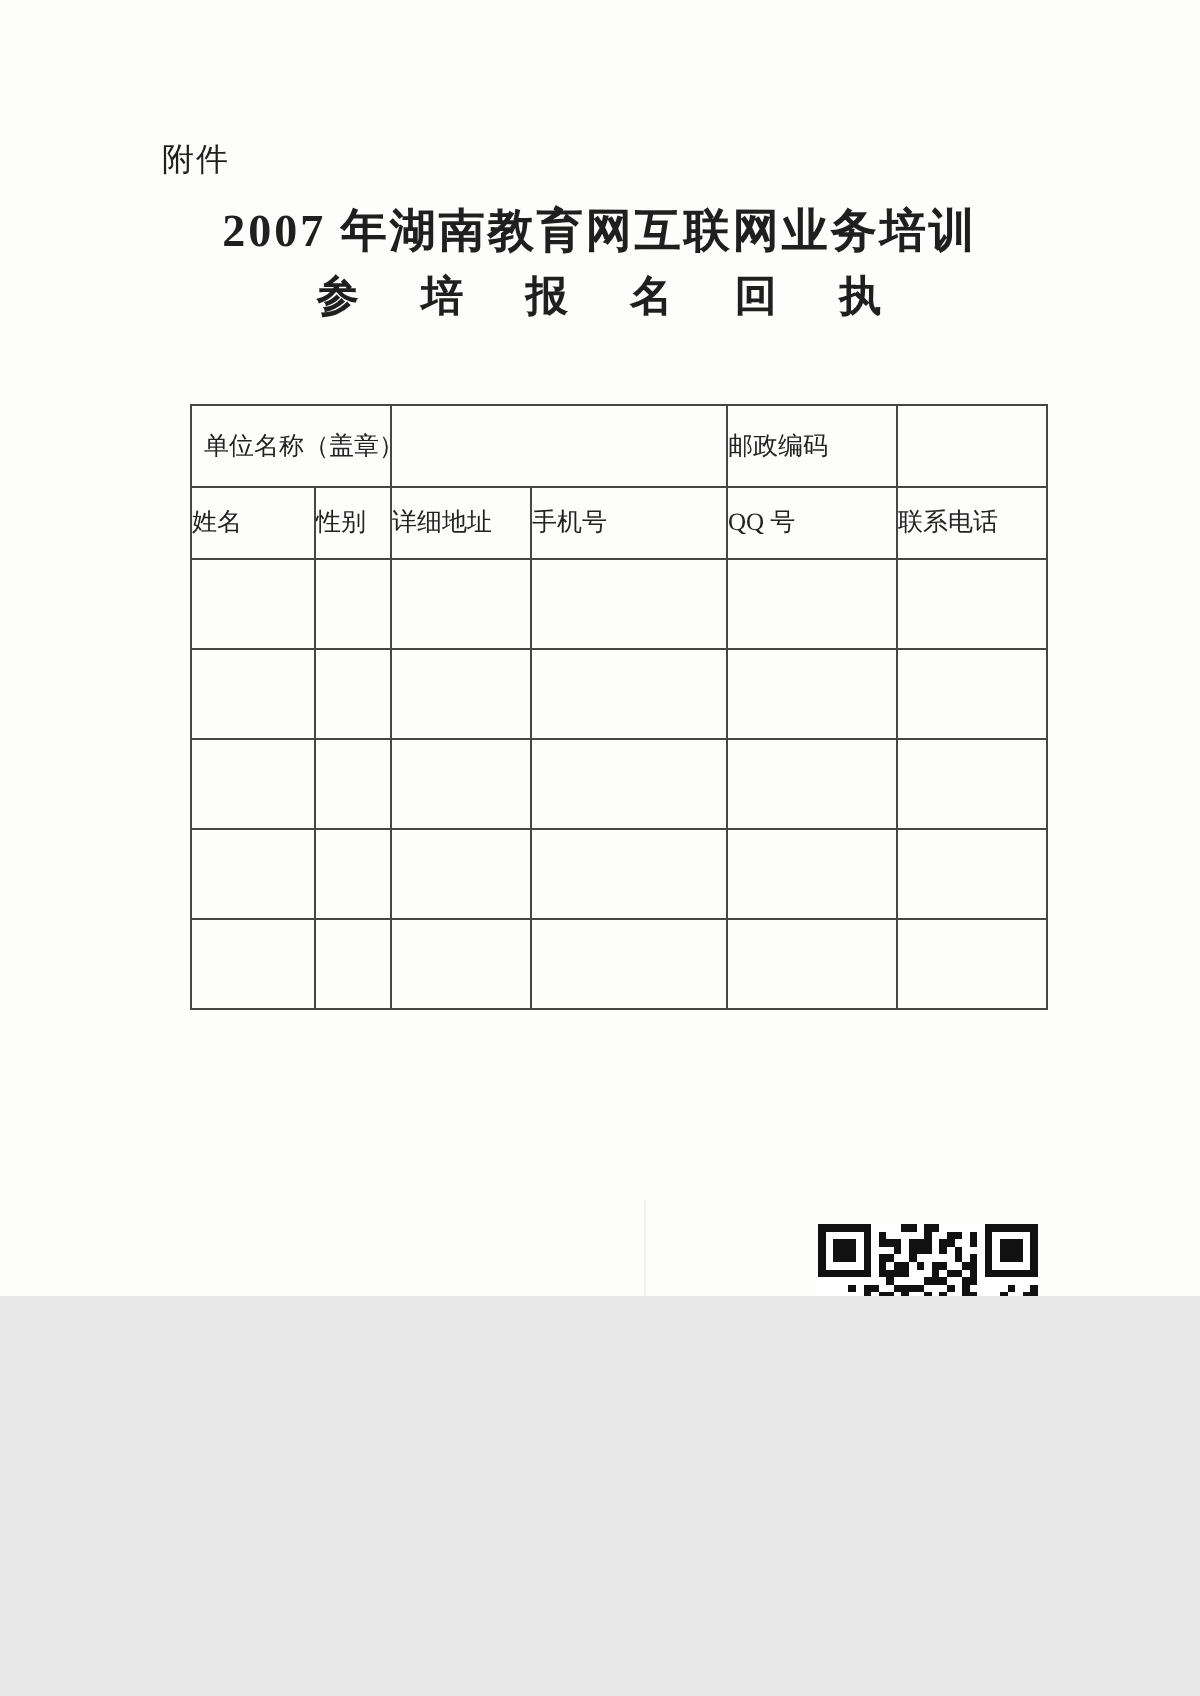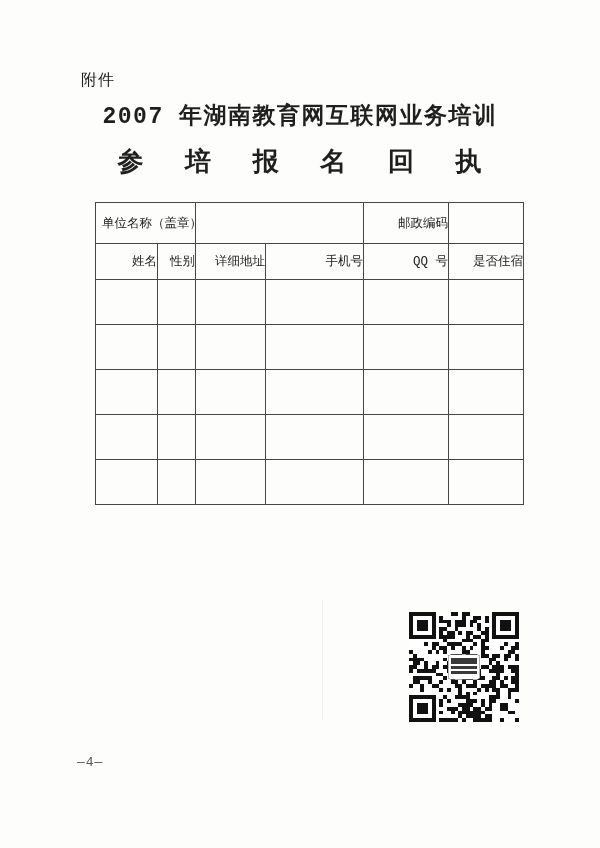--- a/index.html
+++ b/index.html
@@ -1,23 +1,23 @@
 <!DOCTYPE html>
 <html><head>
 <meta charset="utf-8">
 <style>
   * { margin: 0; padding: 0; box-sizing: border-box; }
   html, body { background: #e8e8e8; }
   .page {
     position: relative;
     width: 600px;
-    height: 848px;
+    height: 648px;
     margin: 0 auto;
     background: #fdfdfc;
-    font-family: Liberation Mono, monospace;
+    font-family: Liberation Serif, serif;
     color: #1f1f1f;
     overflow: hidden;
   }
   .attachment-label {
     position: absolute;
     left: 81px;
     top: 70px;
     font-size: 16px;
     letter-spacing: 1px;
   }
@@ -29,40 +29,40 @@
     text-align: center;
     font-size: 23px;
     font-weight: bold;
     letter-spacing: 1.5px;
     white-space: nowrap;
   }
   .doc-subtitle {
     position: absolute;
     left: 12px;
     right: 0;
-    top: 144px;
+    top: 134px;
     text-align: center;
-    font-size: 26px;
+    font-size: 21px;
     font-weight: bold;
     letter-spacing: 13px;
     white-space: nowrap;
   }
   table.form-table {
     position: absolute;
     left: 95px;
     top: 202px;
     width: 428px;
     border-collapse: collapse;
     table-layout: fixed;
     font-size: 12.5px;
     color: #222;
   }
   .form-table td {
     border: 1px solid #464646;
-    text-align: right;
+    text-align: left;
     vertical-align: middle;
     overflow: hidden;
     white-space: nowrap;
   }
   .form-table td.label-left {
     text-align: left;
     padding-left: 6px;
   }
   .form-table tr.row-unit  { height: 41px; }
   .form-table tr.row-addr  { height: 38px; }
@@ -144,21 +144,21 @@
         <td colspan="2"></td>
         <td>邮政编码</td>
         <td></td>
       </tr>
       <tr class="row-head">
         <td>姓名</td>
         <td>性别</td>
         <td>详细地址</td>
         <td>手机号</td>
         <td>QQ 号</td>
-        <td>是否住宿</td>
+        <td>联系电话</td>
       </tr>
 
     <tr class="data-row">
           <td></td>
           <td></td>
           <td></td>
           <td></td>
           <td></td>
           <td></td>
         </tr>

